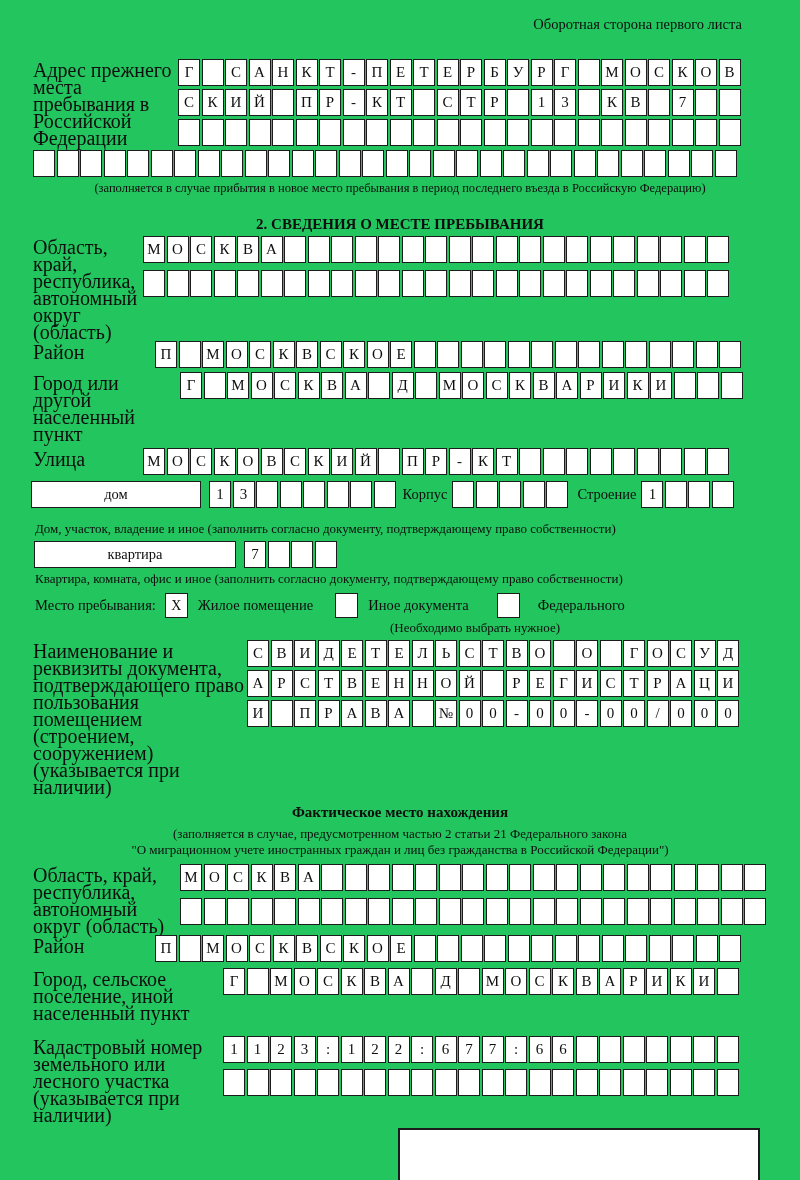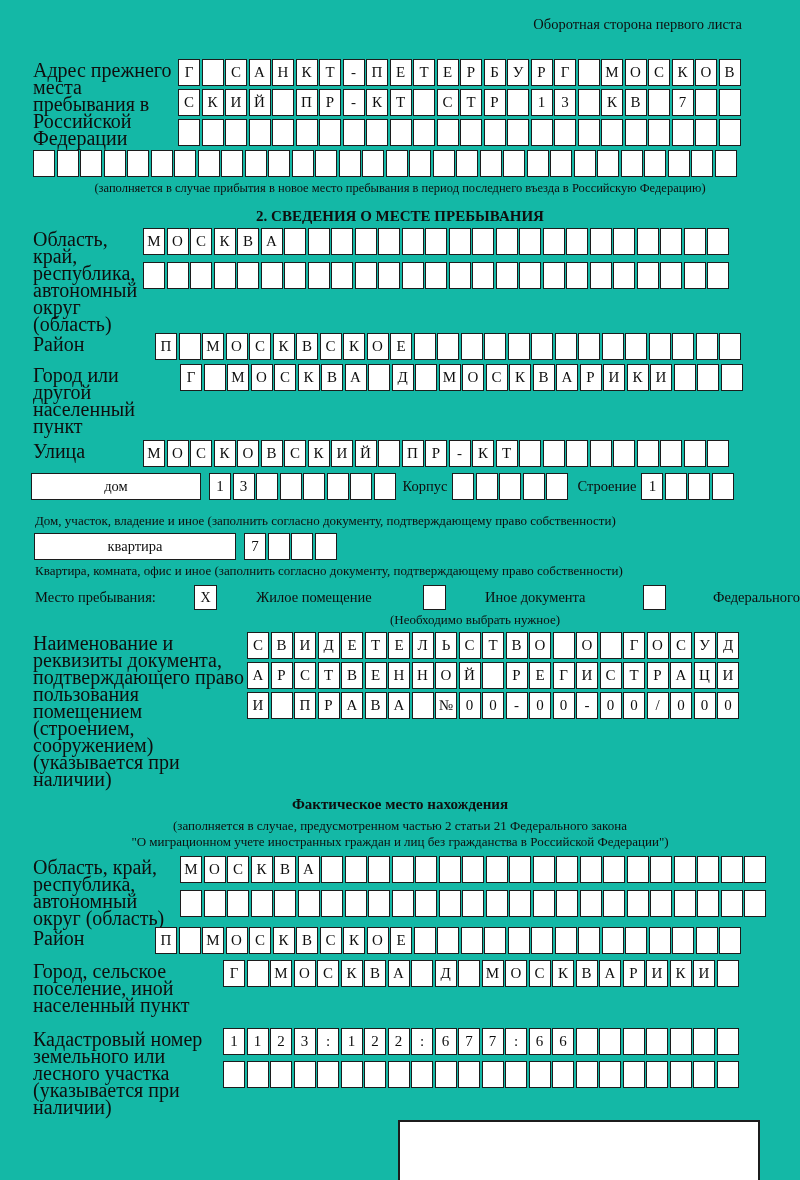--- a/index.html
+++ b/index.html
@@ -4,21 +4,21 @@
 <style>
   html, body {
     margin: 0; padding: 0;
     background: #ffffff;
     color: #0e0e0e;
     font-family: "Liberation Serif", "DejaVu Serif", serif;
   }
   #page {
     position: relative;
     width: 800px; height: 1180px;
-    background: #14b8a6;
+    background: #22c55e;
     overflow: hidden;
   }
   .side-note {
     margin: 16px 58px 0 0;
     text-align: right;
     font-size: 14.5px;
   }
   .row-cells { display: flex; gap: 1.5px; }
   .cell {
     width: 20px; height: 25px;
@@ -50,21 +50,21 @@
   .caption { font-size: 13px; margin-left: 35px; }
   .inline-label { font-size: 14.5px; }
   .checkbox {
     width: 21px; height: 23px;
     border: 1.5px solid #1c1c1c;
     display: flex; align-items: center; justify-content: center;
     font-size: 14px;
     background: #fff;
     flex: 0 0 auto;
   }
-  .stay-row { display: flex; align-items: center; margin-left: 35px; justify-content: space-between; }
+  .stay-row { display: flex; align-items: center; margin-left: 35px; }
   .mark-box {
     margin: 4px 0 0 398px;
     width: 358px; height: 170px;
     border: 2px solid #1c1c1c;
     background: #fff;
   }
   .mark-caption {
     margin: 6px 0 0 386px;
     width: 386px;
     text-align: center;
@@ -190,21 +190,21 @@
       <span class="cell"></span>
       <span class="cell"></span>
       <span class="cell"></span>
       <span class="cell"></span>
       <span class="cell"></span>
       <span class="cell"></span>
       <span class="cell"></span>
     </div>
   <div class="centered-note" style="margin-top:4px">(заполняется в случае прибытия в новое место пребывания в период последнего въезда в Российскую Федерацию)</div>
 
-  <div class="section-title" style="margin-top:12px">2. СВЕДЕНИЯ О МЕСТЕ ПРЕБЫВАНИЯ</div>
+  <div class="section-title" style="margin-top:20px">2. СВЕДЕНИЯ О МЕСТЕ ПРЕБЫВАНИЯ</div>
 
   <div class="field" style="margin-top:3px">
     <div class="field-label" style="width:110px">Область, край, республика, автономный округ (область)</div>
     <div class="rows-stack" style="gap:7px">
       <div class="row-cells">
           <span class="cell">М</span>
           <span class="cell">О</span>
           <span class="cell">С</span>
           <span class="cell">К</span>
           <span class="cell">В</span>

